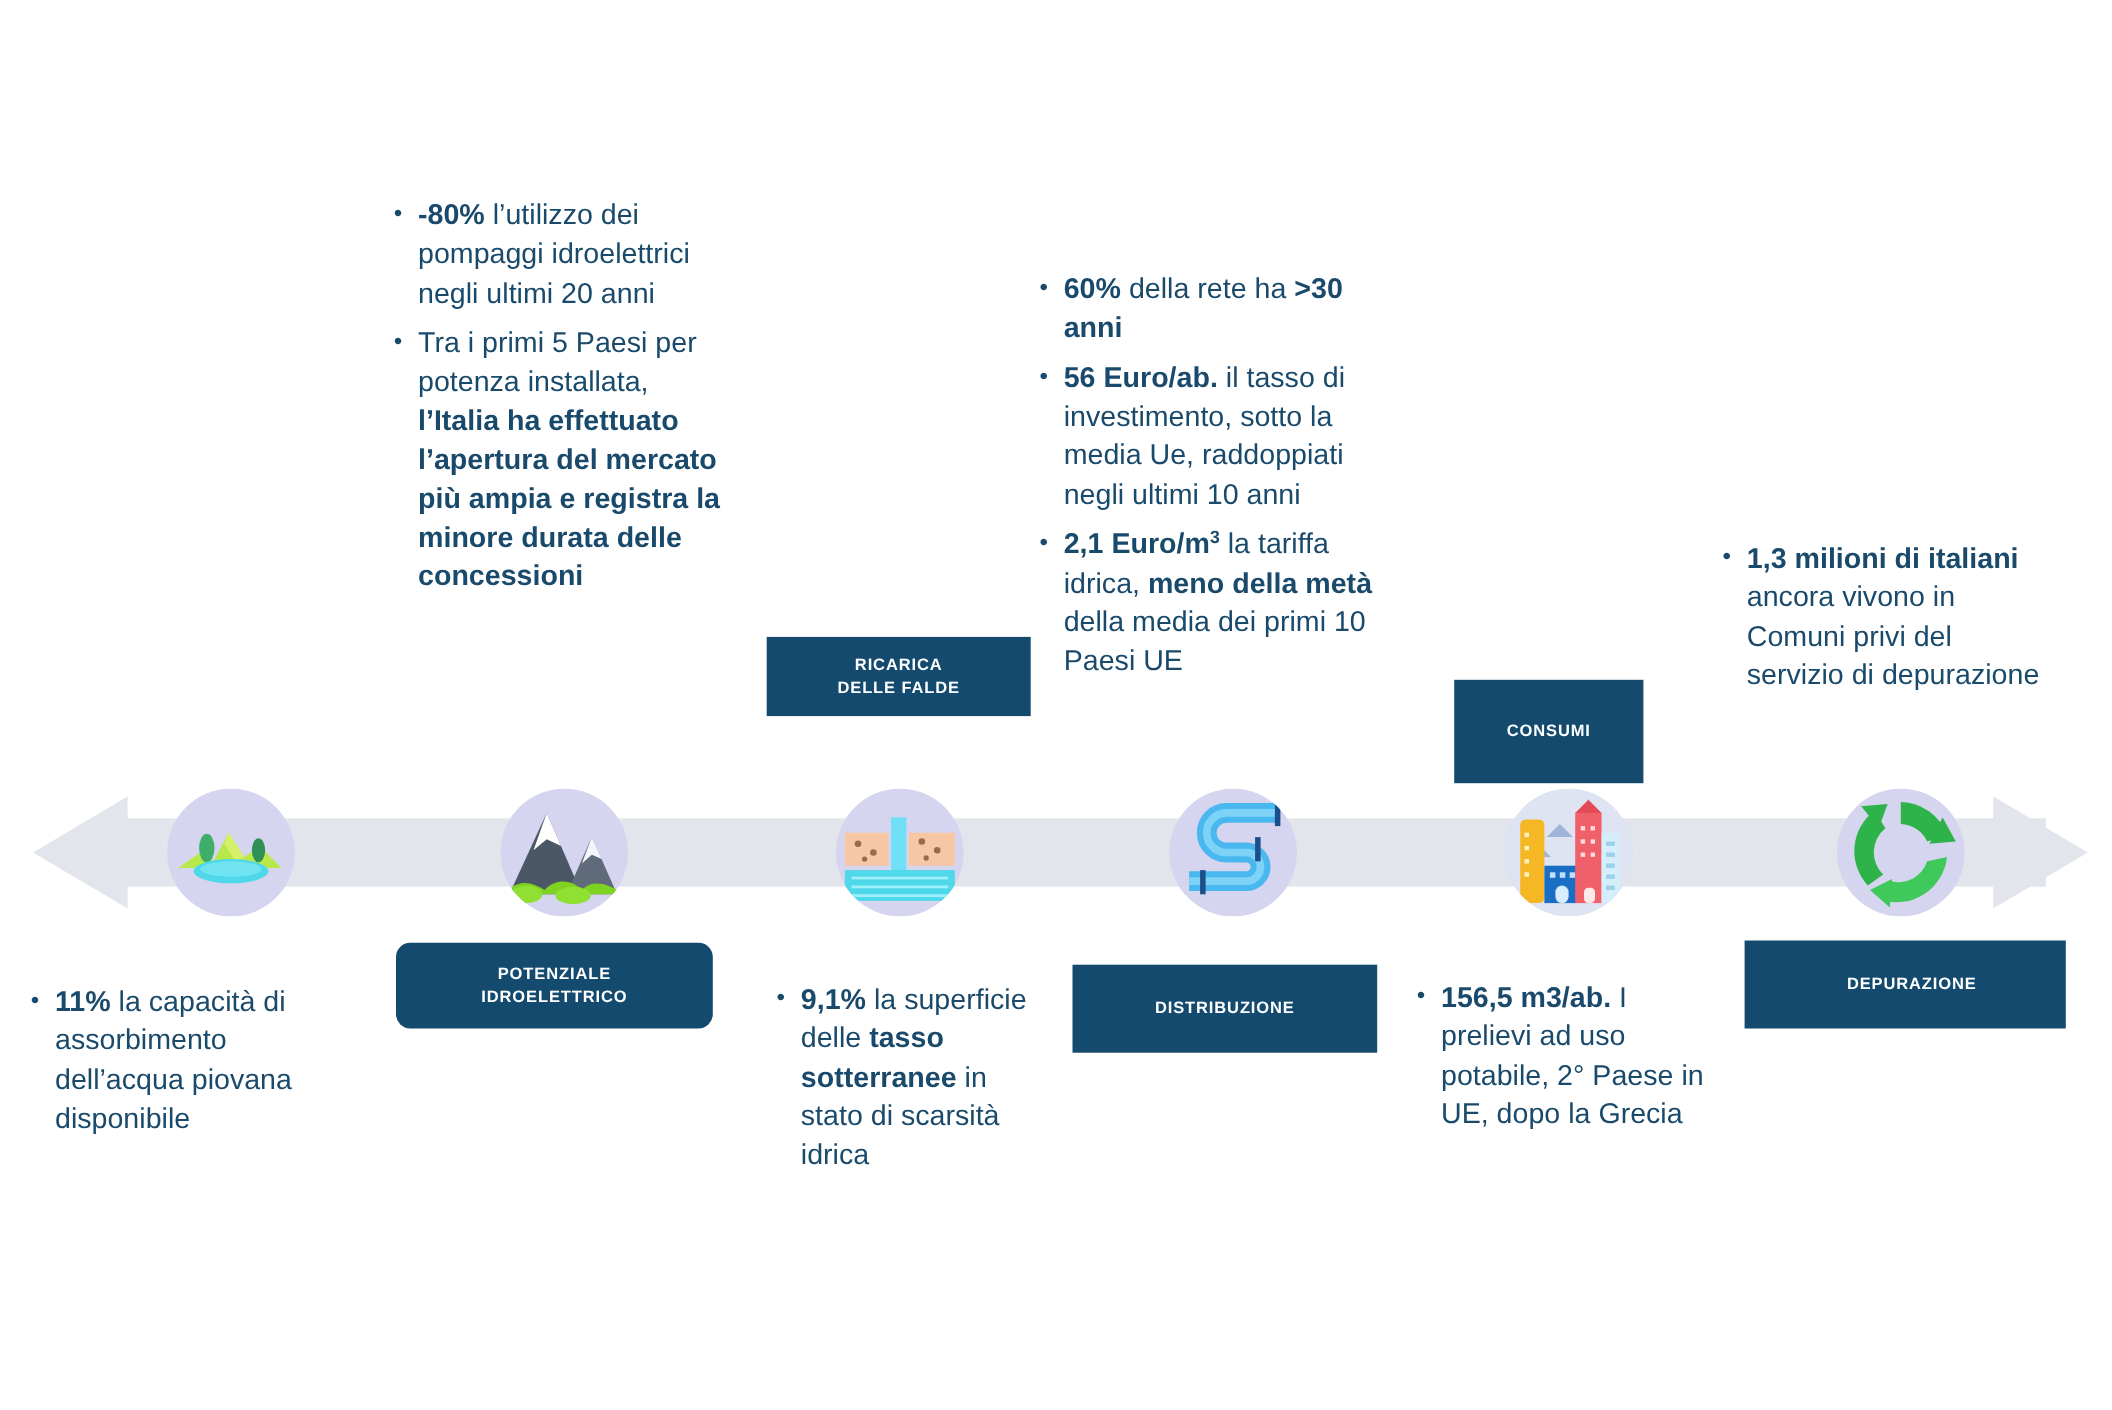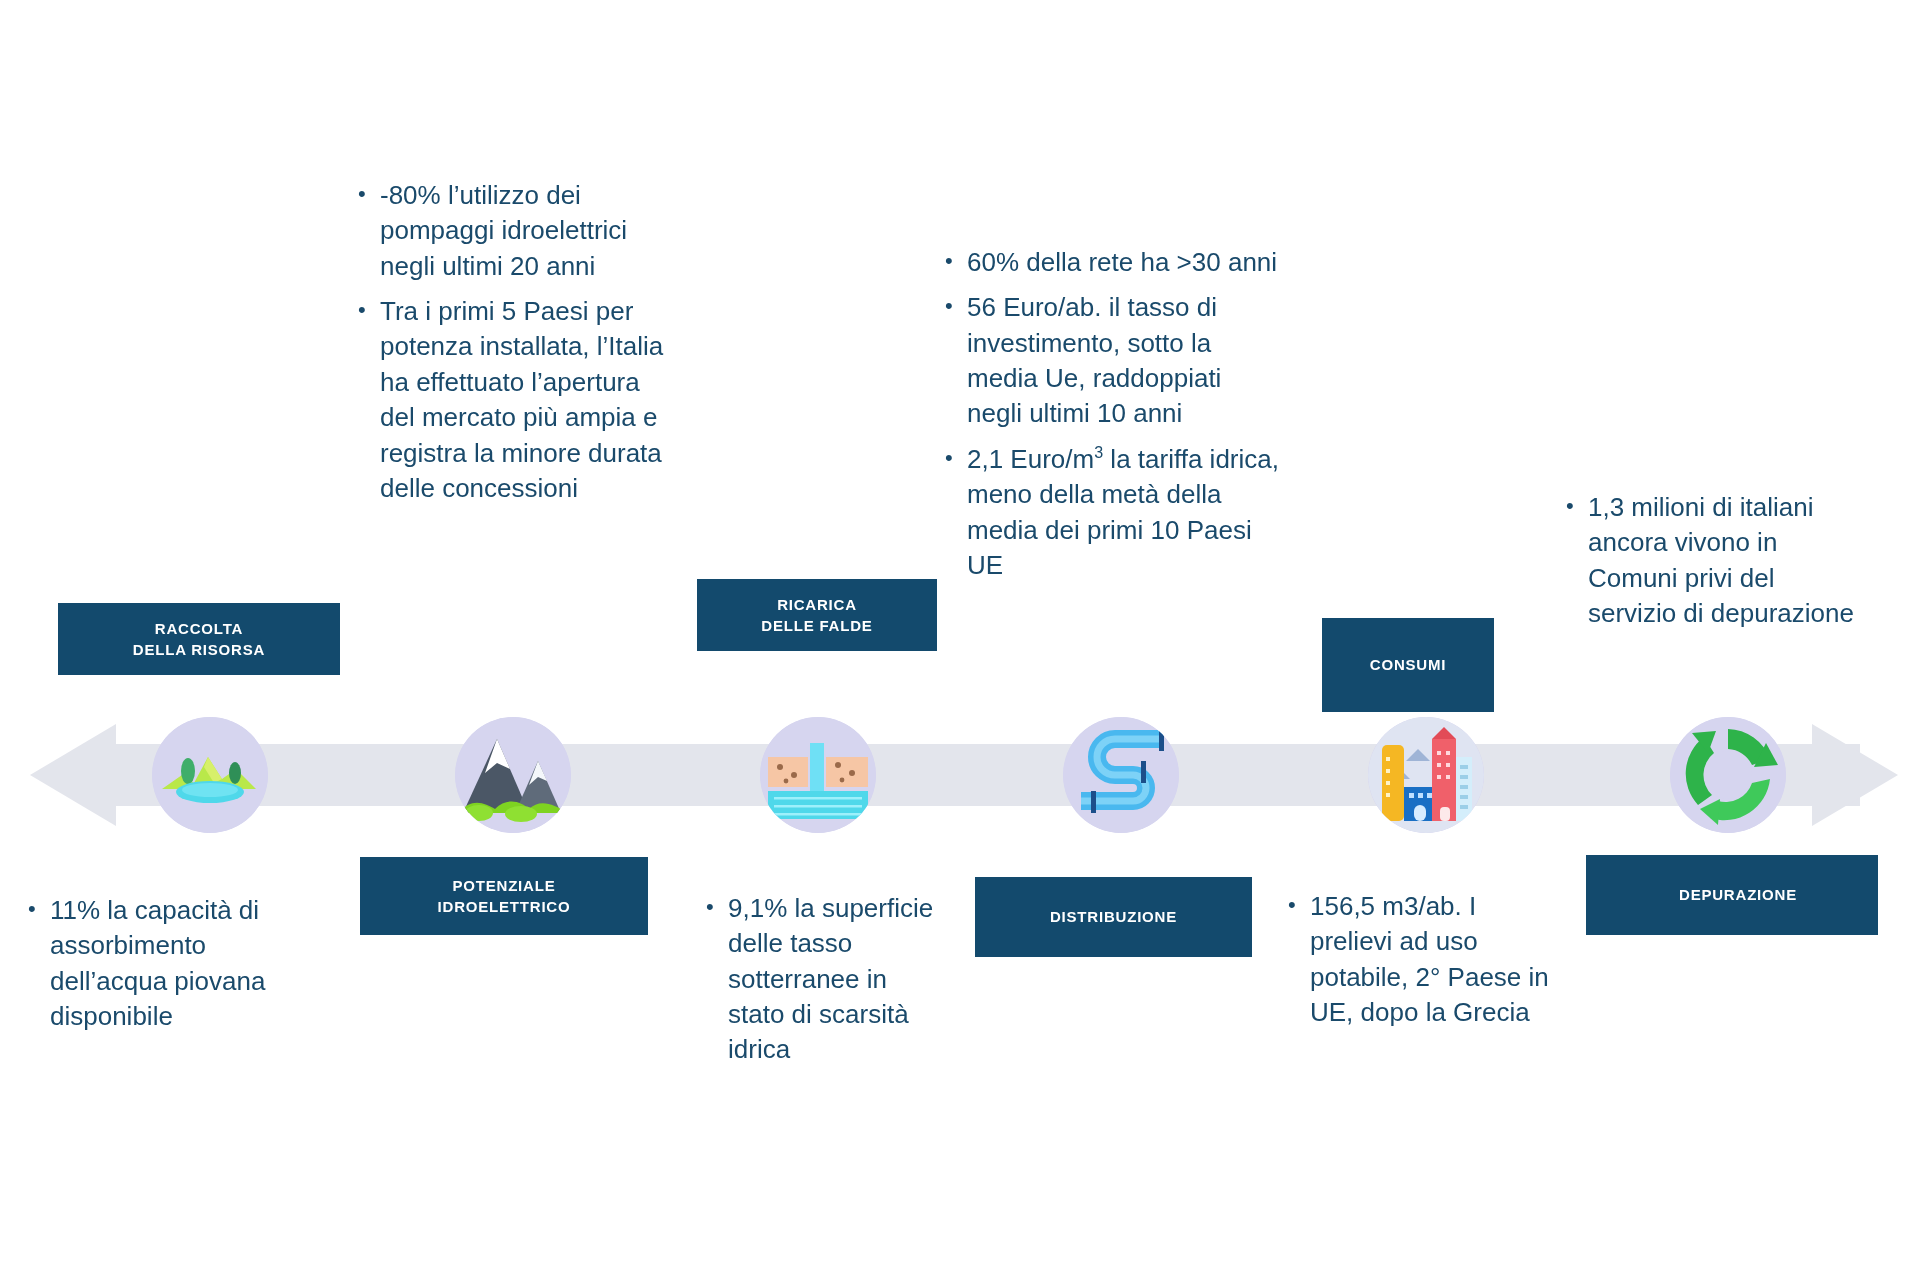--- a/index.html
+++ b/index.html
@@ -98,21 +98,21 @@
   .bullet-dot {
     flex: 0 0 auto;
     width: 22px;
     font-size: 22px;
     line-height: 1.45;
     color: #1a4a6b;
   }
   .bullet-text {
     flex: 1 1 auto;
   }
-  .bullet-text b { font-weight: 400; }
+  .bullet-text b { font-weight: 700; }
   sup { font-size: 0.62em; vertical-align: super; line-height: 0; }
 </style>
 </head>
 <body>
 
 <div id="stage">
 
   <div class="arrow-band">
     <div class="arrow-head-left"></div>
     <div class="arrow-shaft"></div>
@@ -213,28 +213,22 @@
       <path d="M58 12 A46 46 0 0 1 100 42 L82 48 A28 28 0 0 0 58 32 Z" fill="#2eb34a"></path>
       <polygon points="96,26 108,48 84,50" fill="#2eb34a"></polygon>
       <path d="M100 62 A46 46 0 0 1 40 101 L48 84 A28 28 0 0 0 82 66 Z" fill="#3fc95a"></path>
       <polygon points="48,108 30,92 50,82" fill="#3fc95a"></polygon>
       <path d="M28 88 A46 46 0 0 1 34 20 L44 36 A28 28 0 0 0 42 78 Z" fill="#2eb34a"></path>
       <polygon points="22,16 46,14 38,36" fill="#2eb34a"></polygon>
       <circle cx="58" cy="58" r="24" fill="#d6d5ef"></circle>
     </svg>
   </div>
 
-  <div class="label-box" style="left:58px; top:603px; width:282px; height:72px;">
-    <div>
-      <div>RACCOLTA</div>
-      <div>DELLA RISORSA</div>
-    </div>
-  </div>
-
-  <div class="label-box" style="left:360px; top:857px; width:288px; height:78px;">
+
+  <div class="label-box" style="left:360px; top:857px; width:288px; height:78px;border-radius:13px;">
     <div>
       <div>POTENZIALE</div>
       <div>IDROELETTRICO</div>
     </div>
   </div>
 
   <div class="label-box" style="left:697px; top:579px; width:240px; height:72px;">
     <div>
       <div>RICARICA</div>
       <div>DELLE FALDE</div>

